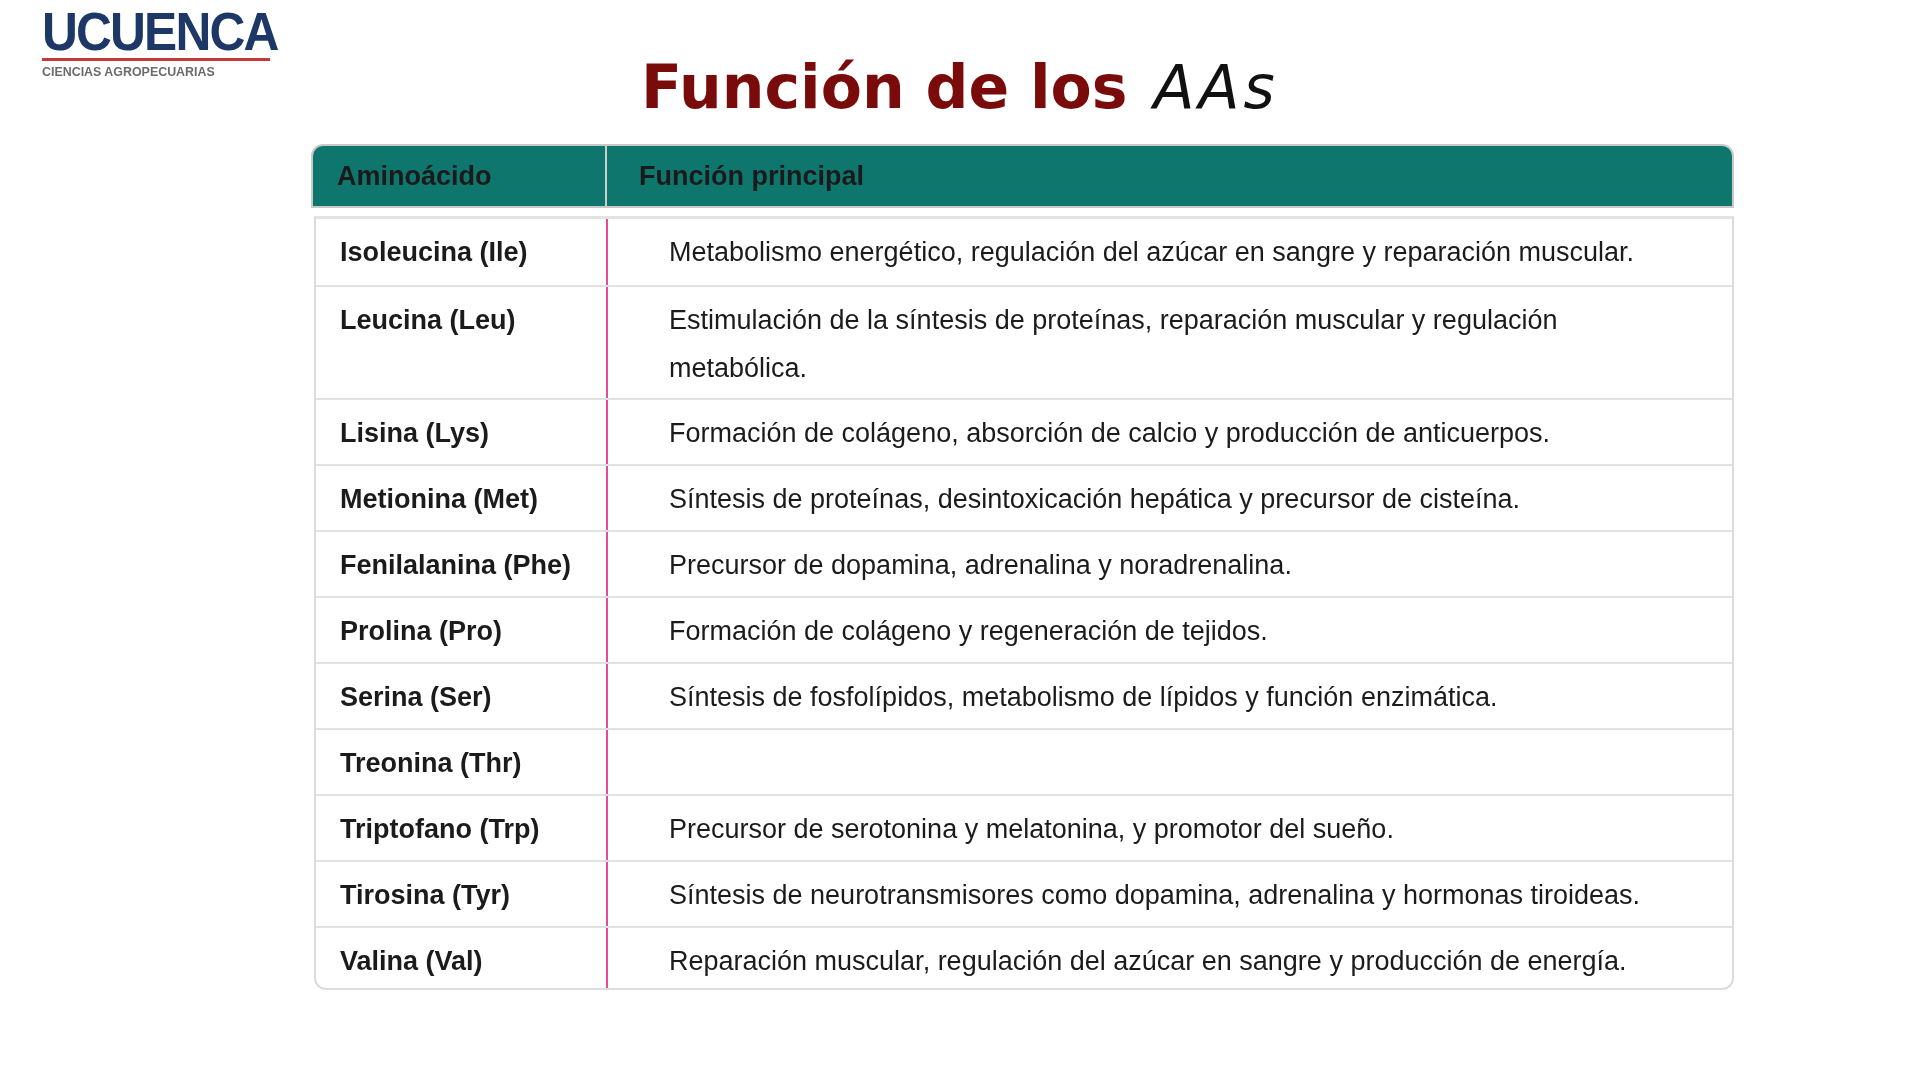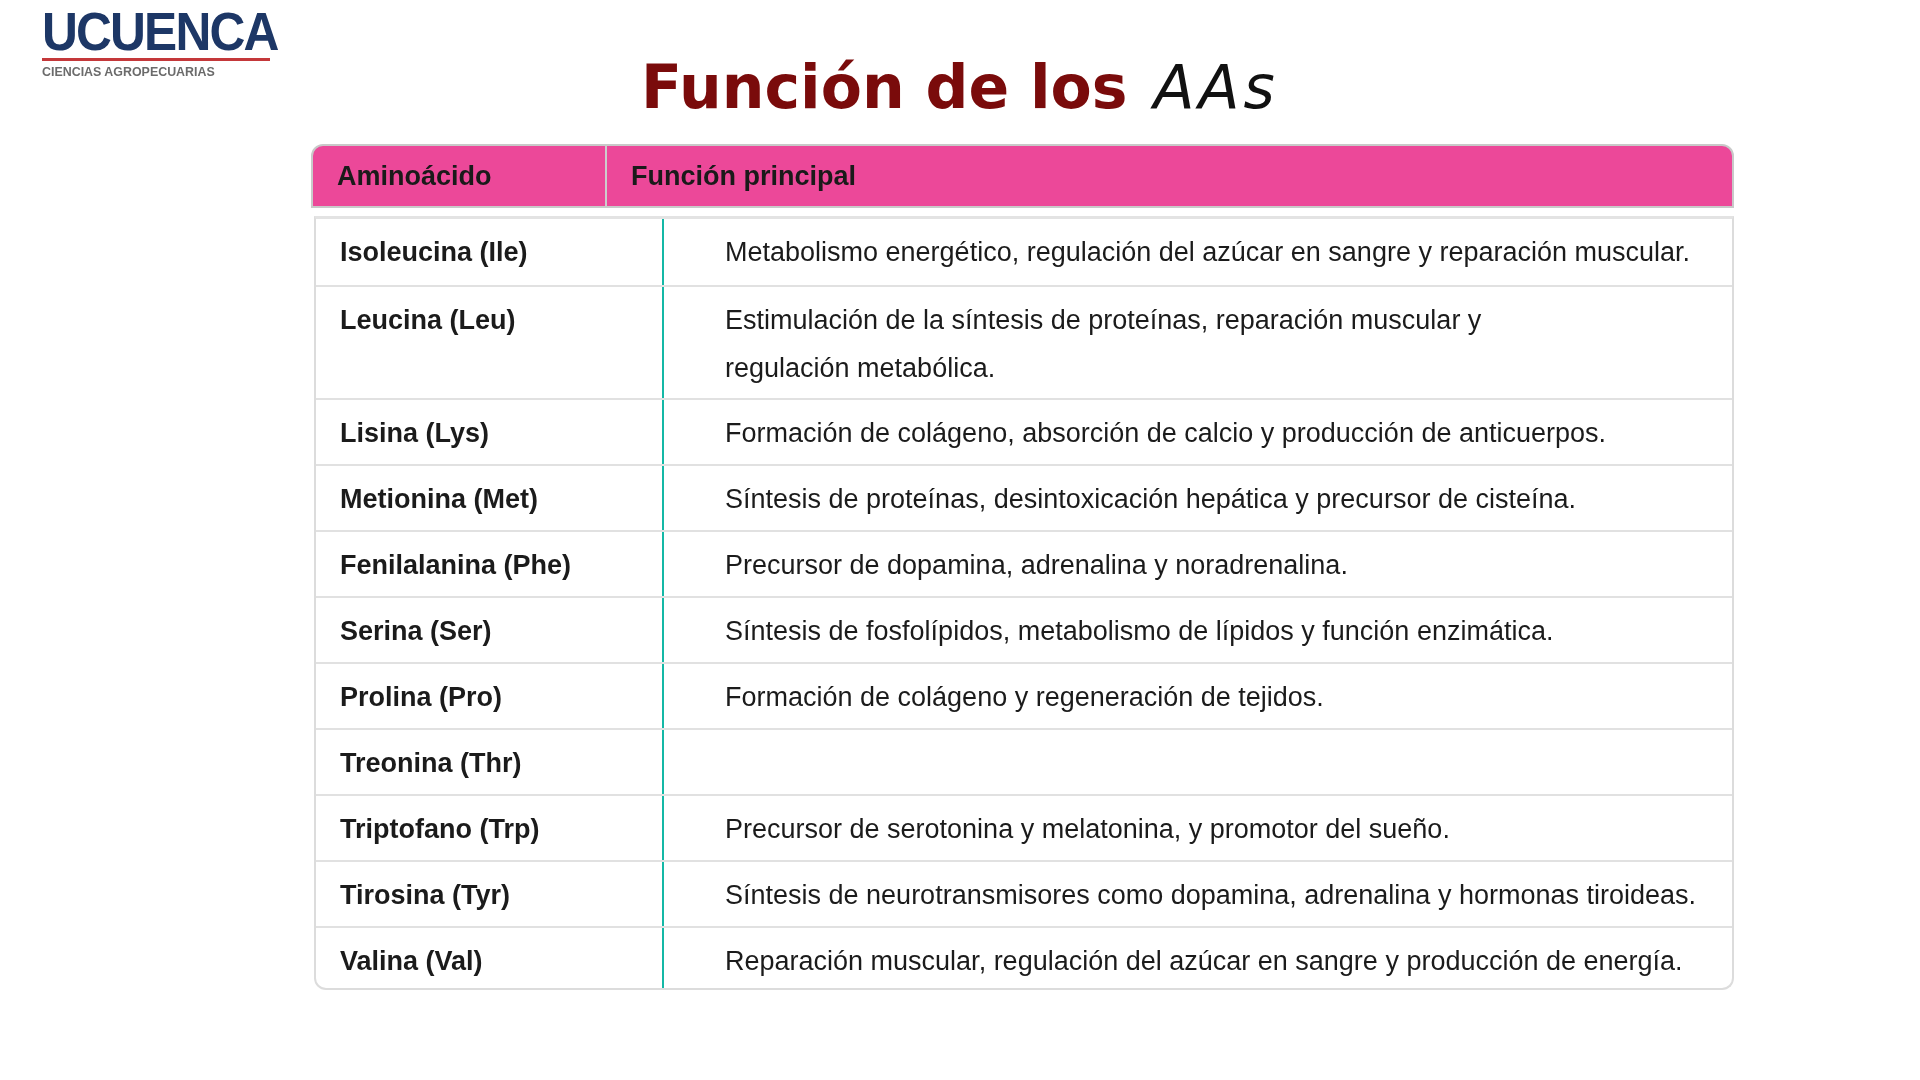--- a/index.html
+++ b/index.html
@@ -20,36 +20,36 @@
   }
   .title {
     position: absolute; top: 52px; left: 0; width: 1920px; text-align: center;
     font-family: "DejaVu Sans", sans-serif; font-size: 60px; font-weight: 700; line-height: 70px;
   }
   .title .t-red { color: #7a0b0b; }
   .title .t-black { color: #111111; font-weight: 400; font-style: italic; margin-left: 26px; letter-spacing: 4px; }
 
   .table-wrap { position: absolute; left: 311px; top: 144px; width: 1423px; }
   .thead {
-    display: flex; height: 64px; background: #ec4899; border: 2px solid #c9c9c9;
+    display: flex; height: 64px; background: #0f766e; border: 2px solid #c9c9c9;
     border-radius: 12px 12px 0 0; box-sizing: border-box;
   }
   .thead .th {
     font-size: 27px; font-weight: 700; color: #1a1a1a; line-height: 60px; box-sizing: border-box;
   }
   .th.c1 { width: 294px; padding-left: 24px; border-right: 2px solid #cdcdcd; }
-  .th.c2 { flex: 1; padding-left: 24px; }
+  .th.c2 { flex: 1; padding-left: 32px; }
   .tbody {
     margin-top: 8px; border: 2px solid #dcdcdc; border-top: 3px solid #e3e3e3;
     border-radius: 0 0 12px 12px; box-sizing: border-box; margin-left: 3px; width: 1420px;
   }
   .row { display: flex; border-top: 2px solid #e1e1e1; box-sizing: border-box; }
   .row:first-child { border-top: none; }
   .cell { box-sizing: border-box; font-size: 27px; color: #1b1b1b; }
-  .cell.c1 { width: 348px; padding: 14px 0 0 24px; font-weight: 700; border-right: 2px solid #14b8a6; }
+  .cell.c1 { width: 292px; padding: 14px 0 0 24px; font-weight: 700; border-right: 2px solid #ec4899; }
   .cell.c2 { flex: 1; padding: 14px 24px 0 24px; line-height: 48px; font-weight: 400; margin-left: 37px; }
   .row.single { height: 66px; }
   .row.single .cell { padding-top: 9px; line-height: 48px; }
   .row.double { height: 113px; }
   .row.double .cell.c1 { padding-top: 9px; line-height: 48px; }
   .row.double .cell.c2 { padding-top: 9px; padding-right: 120px; }
   .row.last { height: 62px; }
 </style>
 </head>
 <body>
@@ -84,26 +84,26 @@
     </div>
     <div class="row single">
       <div class="cell c1">Metionina (Met)</div>
       <div class="cell c2">Síntesis de proteínas, desintoxicación hepática y precursor de cisteína.</div>
     </div>
     <div class="row single">
       <div class="cell c1">Fenilalanina (Phe)</div>
       <div class="cell c2">Precursor de dopamina, adrenalina y noradrenalina.</div>
     </div>
     <div class="row single">
+      <div class="cell c1">Prolina (Pro)</div>
+      <div class="cell c2">Formación de colágeno y regeneración de tejidos.</div>
+    </div>
+    <div class="row single">
       <div class="cell c1">Serina (Ser)</div>
       <div class="cell c2">Síntesis de fosfolípidos, metabolismo de lípidos y función enzimática.</div>
-    </div>
-    <div class="row single">
-      <div class="cell c1">Prolina (Pro)</div>
-      <div class="cell c2">Formación de colágeno y regeneración de tejidos.</div>
     </div>
     <div class="row single">
       <div class="cell c1">Treonina (Thr)</div>
     </div>
     <div class="row single">
       <div class="cell c1">Triptofano (Trp)</div>
       <div class="cell c2">Precursor de serotonina y melatonina, y promotor del sueño.</div>
     </div>
     <div class="row single">
       <div class="cell c1">Tirosina (Tyr)</div>

